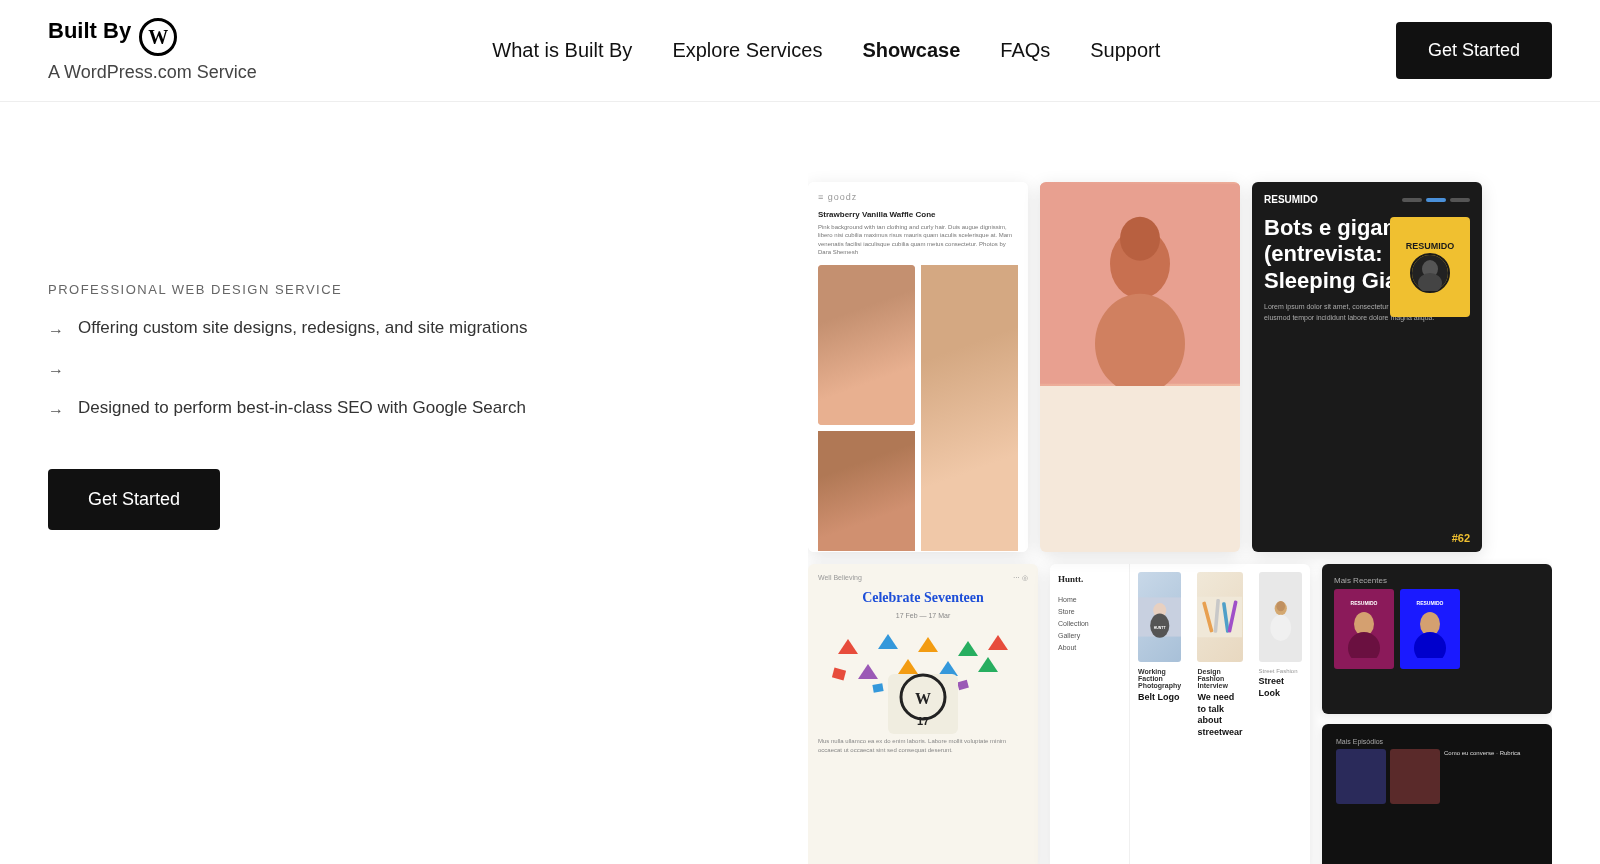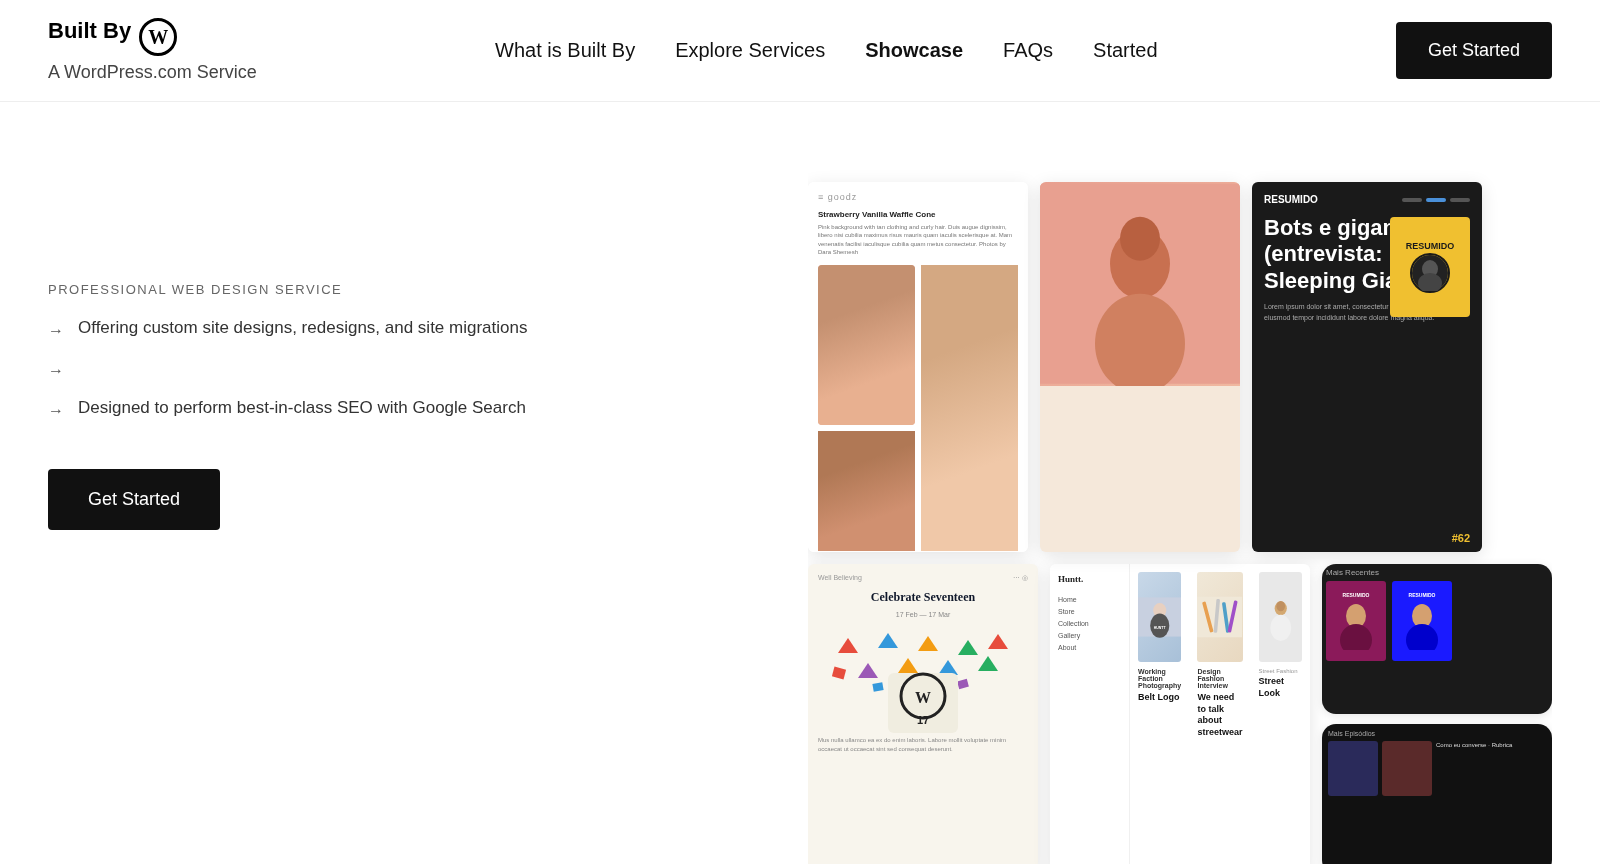--- a/index.html
+++ b/index.html
@@ -299,23 +299,23 @@
     }
     .celebrate-nav {
       display: flex;
       justify-content: space-between;
       margin-bottom: 8px;
       font-size: 7px;
       color: #999;
       font-family: sans-serif;
     }
     .celebrate-title {
-      font-size: 12px;
+      font-size: 14px;
       font-weight: 700;
-      color: #0f172a;
+      color: #1d4ed8;
       text-align: center;
       margin-bottom: 6px;
       font-family: Georgia, serif;
     }
     .celebrate-subtitle {
       font-size: 7px;
       color: #888;
       text-align: center;
       margin-bottom: 10px;
       font-family: sans-serif;
@@ -410,25 +410,25 @@
     
     .resumido-bottom-stack {
       flex: 0 0 230px;
       display: flex;
       flex-direction: column;
       gap: 10px;
       height: 310px;
     }
     .res-bottom-card {
       flex: 1;
-      border-radius: 14px;
+      border-radius: 6px;
       overflow: hidden;
       box-shadow: 0 2px 10px rgba(0,0,0,0.1);
       background: #1a1a1a;
-      padding: 0;
+      padding: 8px;
       display: flex;
       gap: 6px;
     }
     .res-bottom-purple {
       width: 60px;
       height: 80px;
       background: #8b1a5a;
       border-radius: 3px;
       flex-shrink: 0;
       display: flex;
@@ -468,21 +468,21 @@
       </div>
     </div>
     <span class="logo-sub">A WordPress.com Service</span>
   </div>
 
   <nav>
     <a href="#">What is Built By</a>
     <a href="#">Explore Services</a>
     <a href="#" class="active">Showcase</a>
     <a href="#">FAQs</a>
-    <a href="#">Started</a>
+    <a href="#">Support</a>
   </nav>
 
   <button class="get-started-btn">Get Started</button>
 </header>
 
 <div class="hero">
 
   <div class="hero-left">
     <div class="hero-label">PROFESSIONAL WEB DESIGN SERVICE</div>
     <ul class="hero-features">

